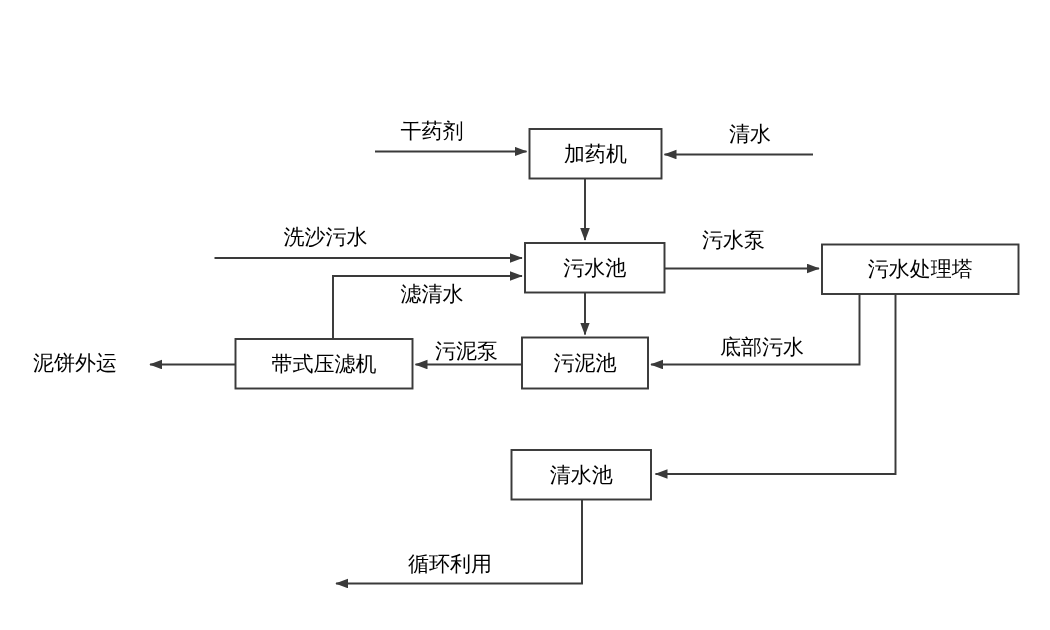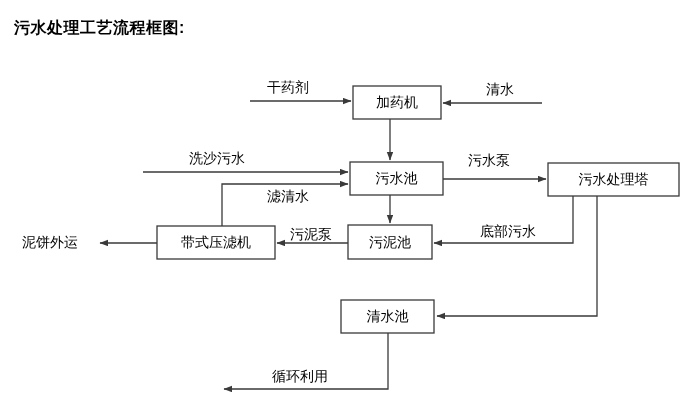--- a/index.html
+++ b/index.html
@@ -64,21 +64,20 @@
     fill: #000000;
     text-anchor: middle;
     dominant-baseline: middle;
   }
 </style>
 </head>
 <body>
 
 <div id="page">
 
-  <div id="diagram-title">污水处理工艺流程框图:</div>
 
   <svg id="flow-svg" width="700" height="420" viewBox="0 0 700 420">
 
     <defs>
       <marker id="arrowR" markerWidth="9" markerHeight="9" refX="8" refY="3.2" orient="auto" markerUnits="userSpaceOnUse">
         <path d="M0,0 L8.5,3.2 L0,6.4 z" fill="#3a3a3a"></path>
       </marker>
       <marker id="arrowL" markerWidth="9" markerHeight="9" refX="8" refY="3.2" orient="auto" markerUnits="userSpaceOnUse">
         <path d="M0,0 L8.5,3.2 L0,6.4 z" fill="#3a3a3a"></path>
       </marker>

